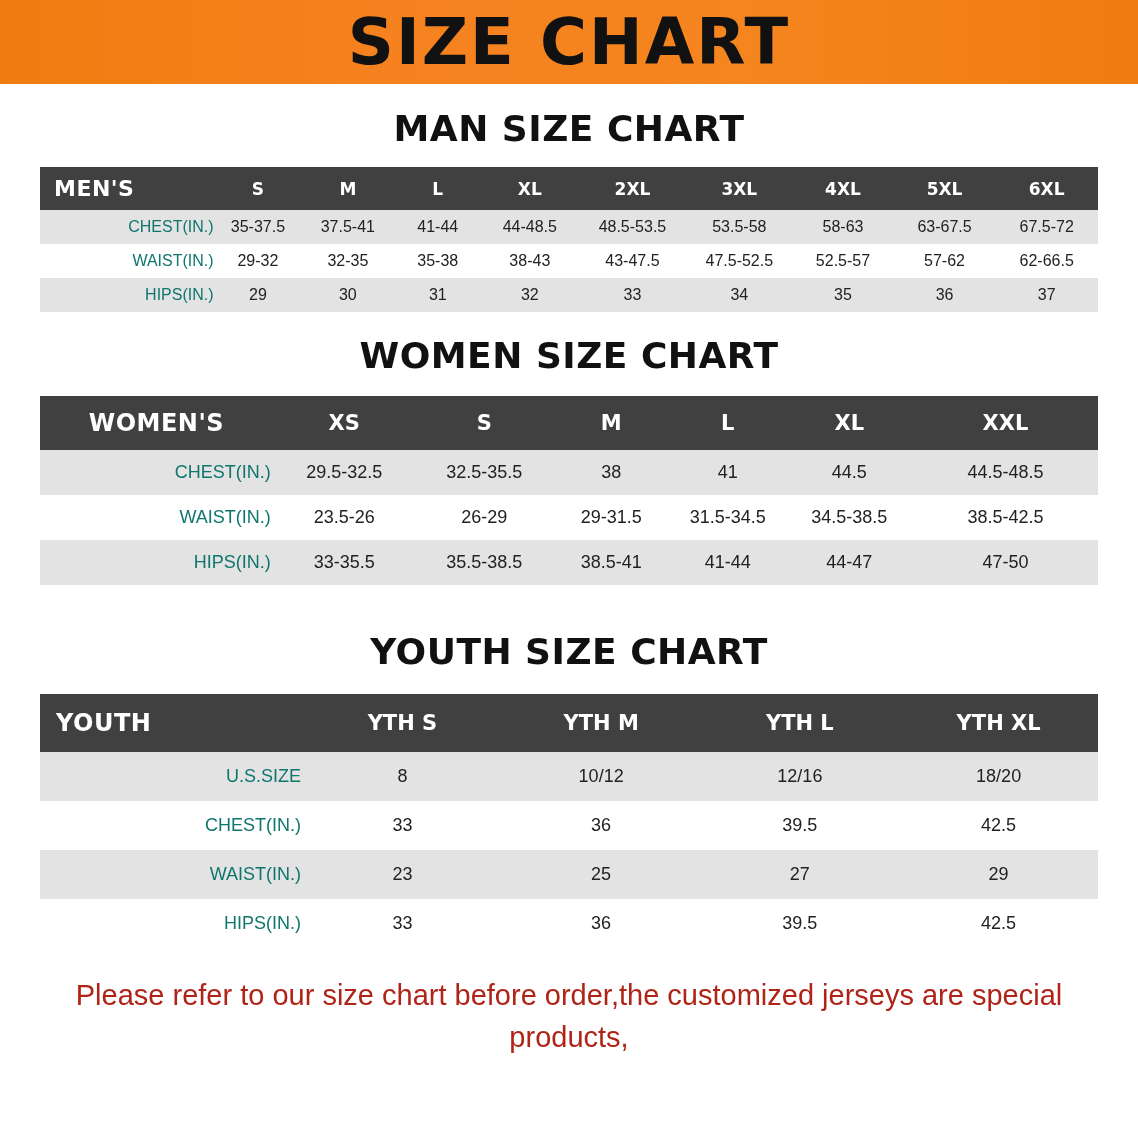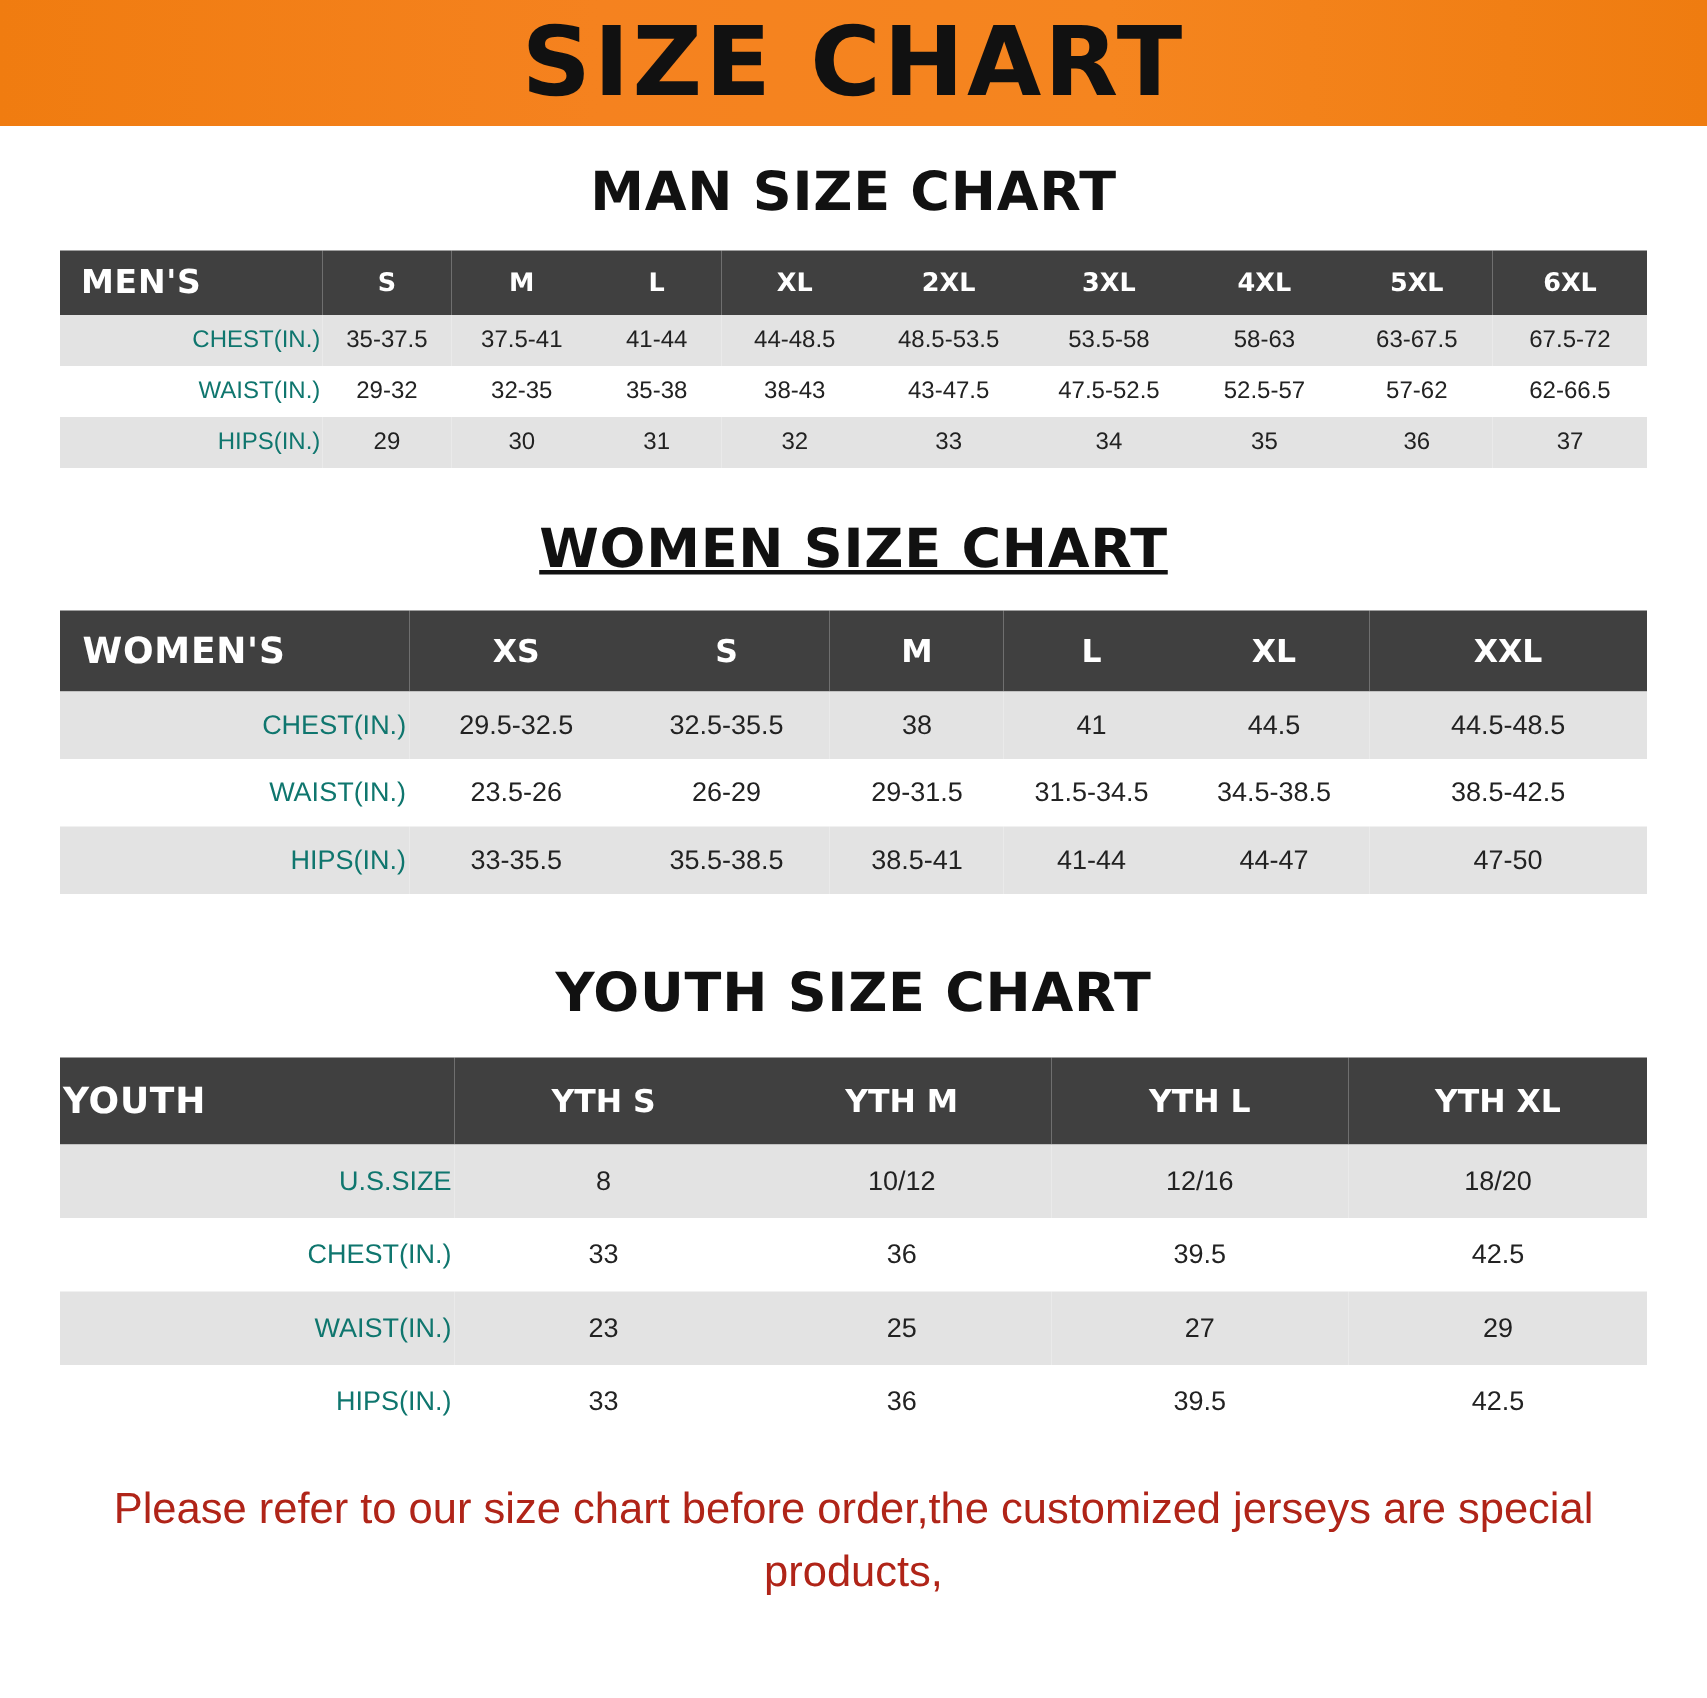--- a/index.html
+++ b/index.html
@@ -32,21 +32,21 @@
   }
 
   
   .section-title {
     text-align: center;
     font-family: "DejaVu Sans", sans-serif;
     font-weight: bold;
     color: #111111;
   }
   .section-title.man   { font-size: 36px; margin: 24px 0 18px 0; letter-spacing: 0.5px;}
-  .section-title.women { font-size: 36px; margin: 34px 0 20px 0; letter-spacing: 0.5px; text-decoration: underline;}
+  .section-title.women { font-size: 36px; margin: 23px 0 20px 0; letter-spacing: 0.5px;}
   .section-title.youth { font-size: 36px; margin: 46px 0 22px 0; letter-spacing: 0.5px;}
 
   
   .table-wrap {
     margin: 0 40px;
   }
   table {
     width: 100%;
     border-collapse: collapse;
     table-layout: fixed;
@@ -77,26 +77,26 @@
   tbody tr.shade td { background: #e3e3e3; }
   tbody tr.plain td { background: #ffffff; }
 
   
   #men-table thead th { font-size: 17px; }
   #men-table thead th.label-col { font-size: 22px; }
   #men-table tbody td { font-size: 16px; padding: 8px 1px; }
   #men-table tbody td.label-col { font-size: 16px; }
 
   
-  #women-table thead th { font-size: 21px; padding: 13px 15px; }
+  #women-table thead th { font-size: 21px; padding: 13px 15px; text-align: center; }
   #women-table thead th.label-col { font-size: 24px; }
   #women-table tbody td { font-size: 18px; padding: 12px 2px; }
 
   
-  #youth-table thead th { font-size: 21px; padding: 15px 2px; }
+  #youth-table thead th { font-size: 21px; padding: 15px 16px; }
   #youth-table thead th.label-col { font-size: 24px; }
   #youth-table tbody td { font-size: 18px; padding: 14px 2px; }
 
   
   .footer-note {
     margin: 26px 34px 0 34px;
     color: #b02418;
     font-family: "Liberation Sans", sans-serif;
     font-size: 29px;
     line-height: 1.45;

